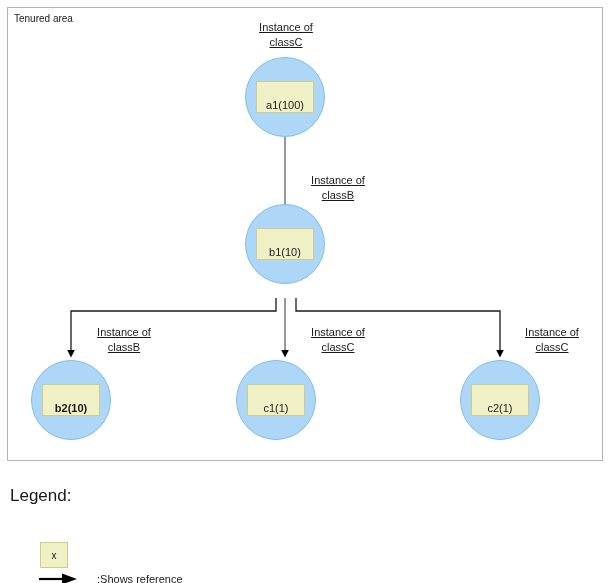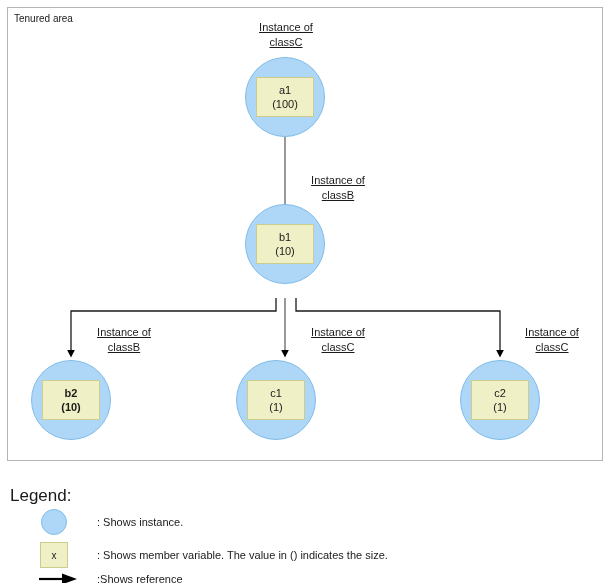--- a/index.html
+++ b/index.html
@@ -41,27 +41,27 @@
     width:80px;height:80px;
     border-radius:50%;
     background:#aed7f7;
     border:1px solid #7fbce8;
     box-sizing:border-box;
   }
   .member{
     position:absolute;
     left:50%;top:50%;
     transform:translate(-50%,-50%);
-    width:58px;height:40px;
+    width:58px;height:32px;
     background:#f0f0c6;
     border:1px solid #cccc8f;
     box-sizing:border-box;
     display:flex;
-    flex-direction:column;
-    align-items:center;
+    flex-direction:row;
+    align-items:flex-end;
     justify-content:center;
     line-height:14px;
   }
   .member span{font-size:11px;color:#1a1a1a;display:block;text-align:center;}
 
   
   .caption{
     position:absolute;
     font-size:11px;
     line-height:15px;
@@ -173,32 +173,25 @@
   <div class="node" style="left:460px;top:360px;">
     <div class="member">
       <span>c2</span>
       <span>(1)</span>
     </div>
   </div>
 
   <div class="legend">
     <div class="legend-title">Legend:</div>
 
-    <div class="legend-row" style="top:31px;">
-      <div class="lg-swatch">
-        <div class="lg-circle"></div>
-      </div>
-      <div class="lg-text">: Shows instance.</div>
-    </div>
 
     <div class="legend-row" style="top:64px;">
       <div class="lg-swatch">
         <div class="lg-box">x</div>
       </div>
-      <div class="lg-text">: Shows member variable. The value in () indicates the size.</div>
     </div>
 
     <div class="legend-row" style="top:94px;">
       <div class="lg-swatch lg-arrow">
         <svg width="46" height="14" viewBox="0 0 46 14">
           <line x1="2" y1="7" x2="28" y2="7" stroke="#000000" stroke-width="2.2"></line>
           <path d="M25,1.6 L40,7 L25,12.4 z" fill="#000000"></path>
         </svg>
       </div>
       <div class="lg-text">:Shows reference</div>

